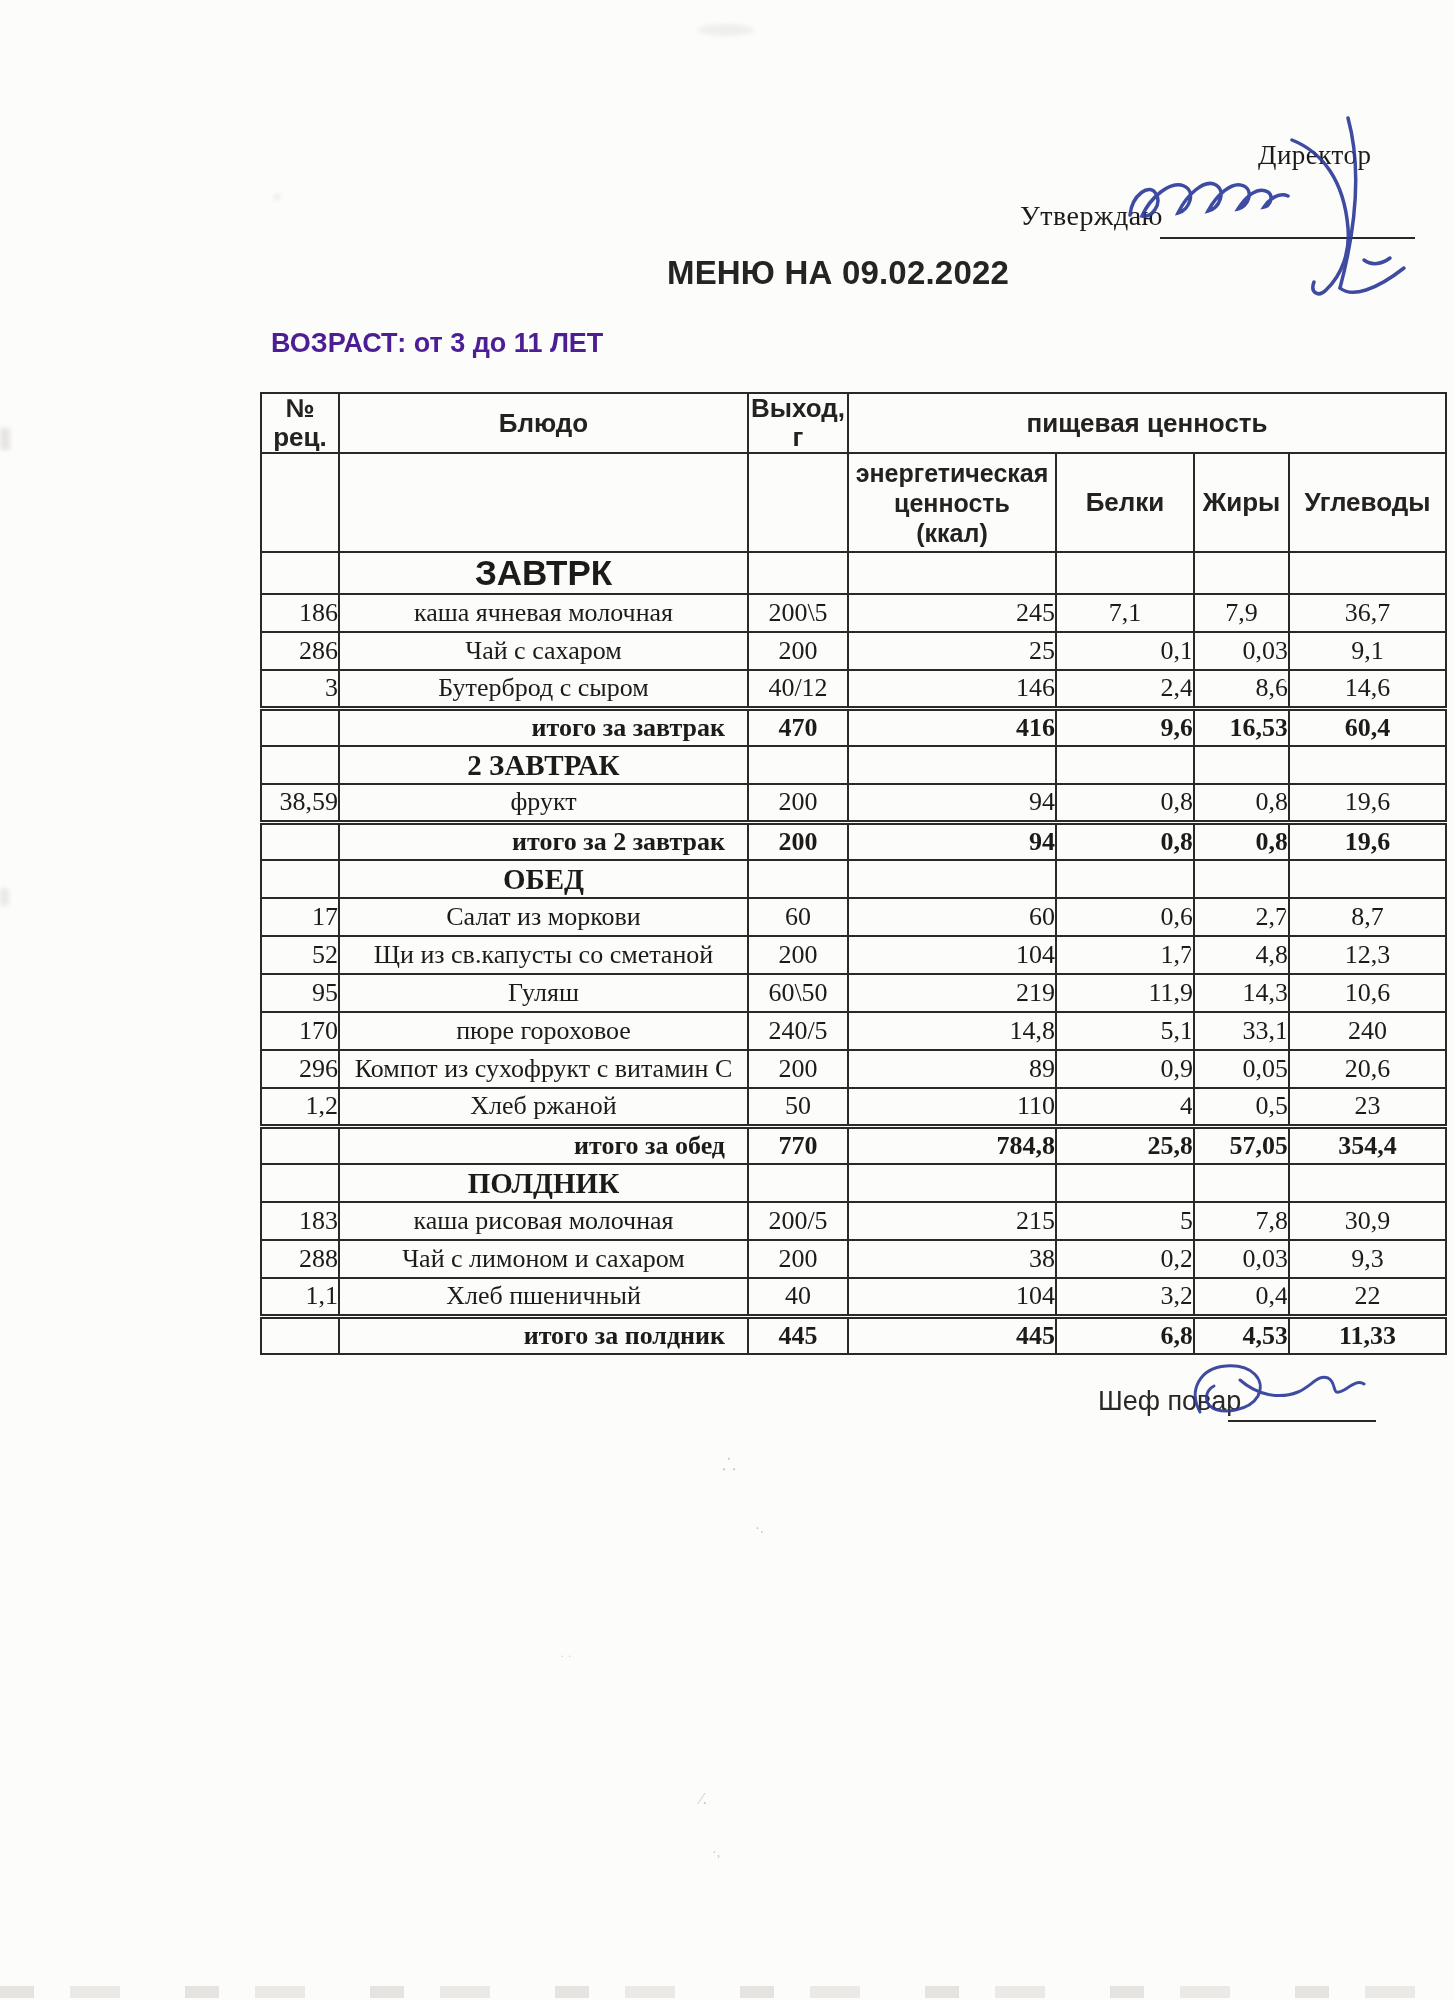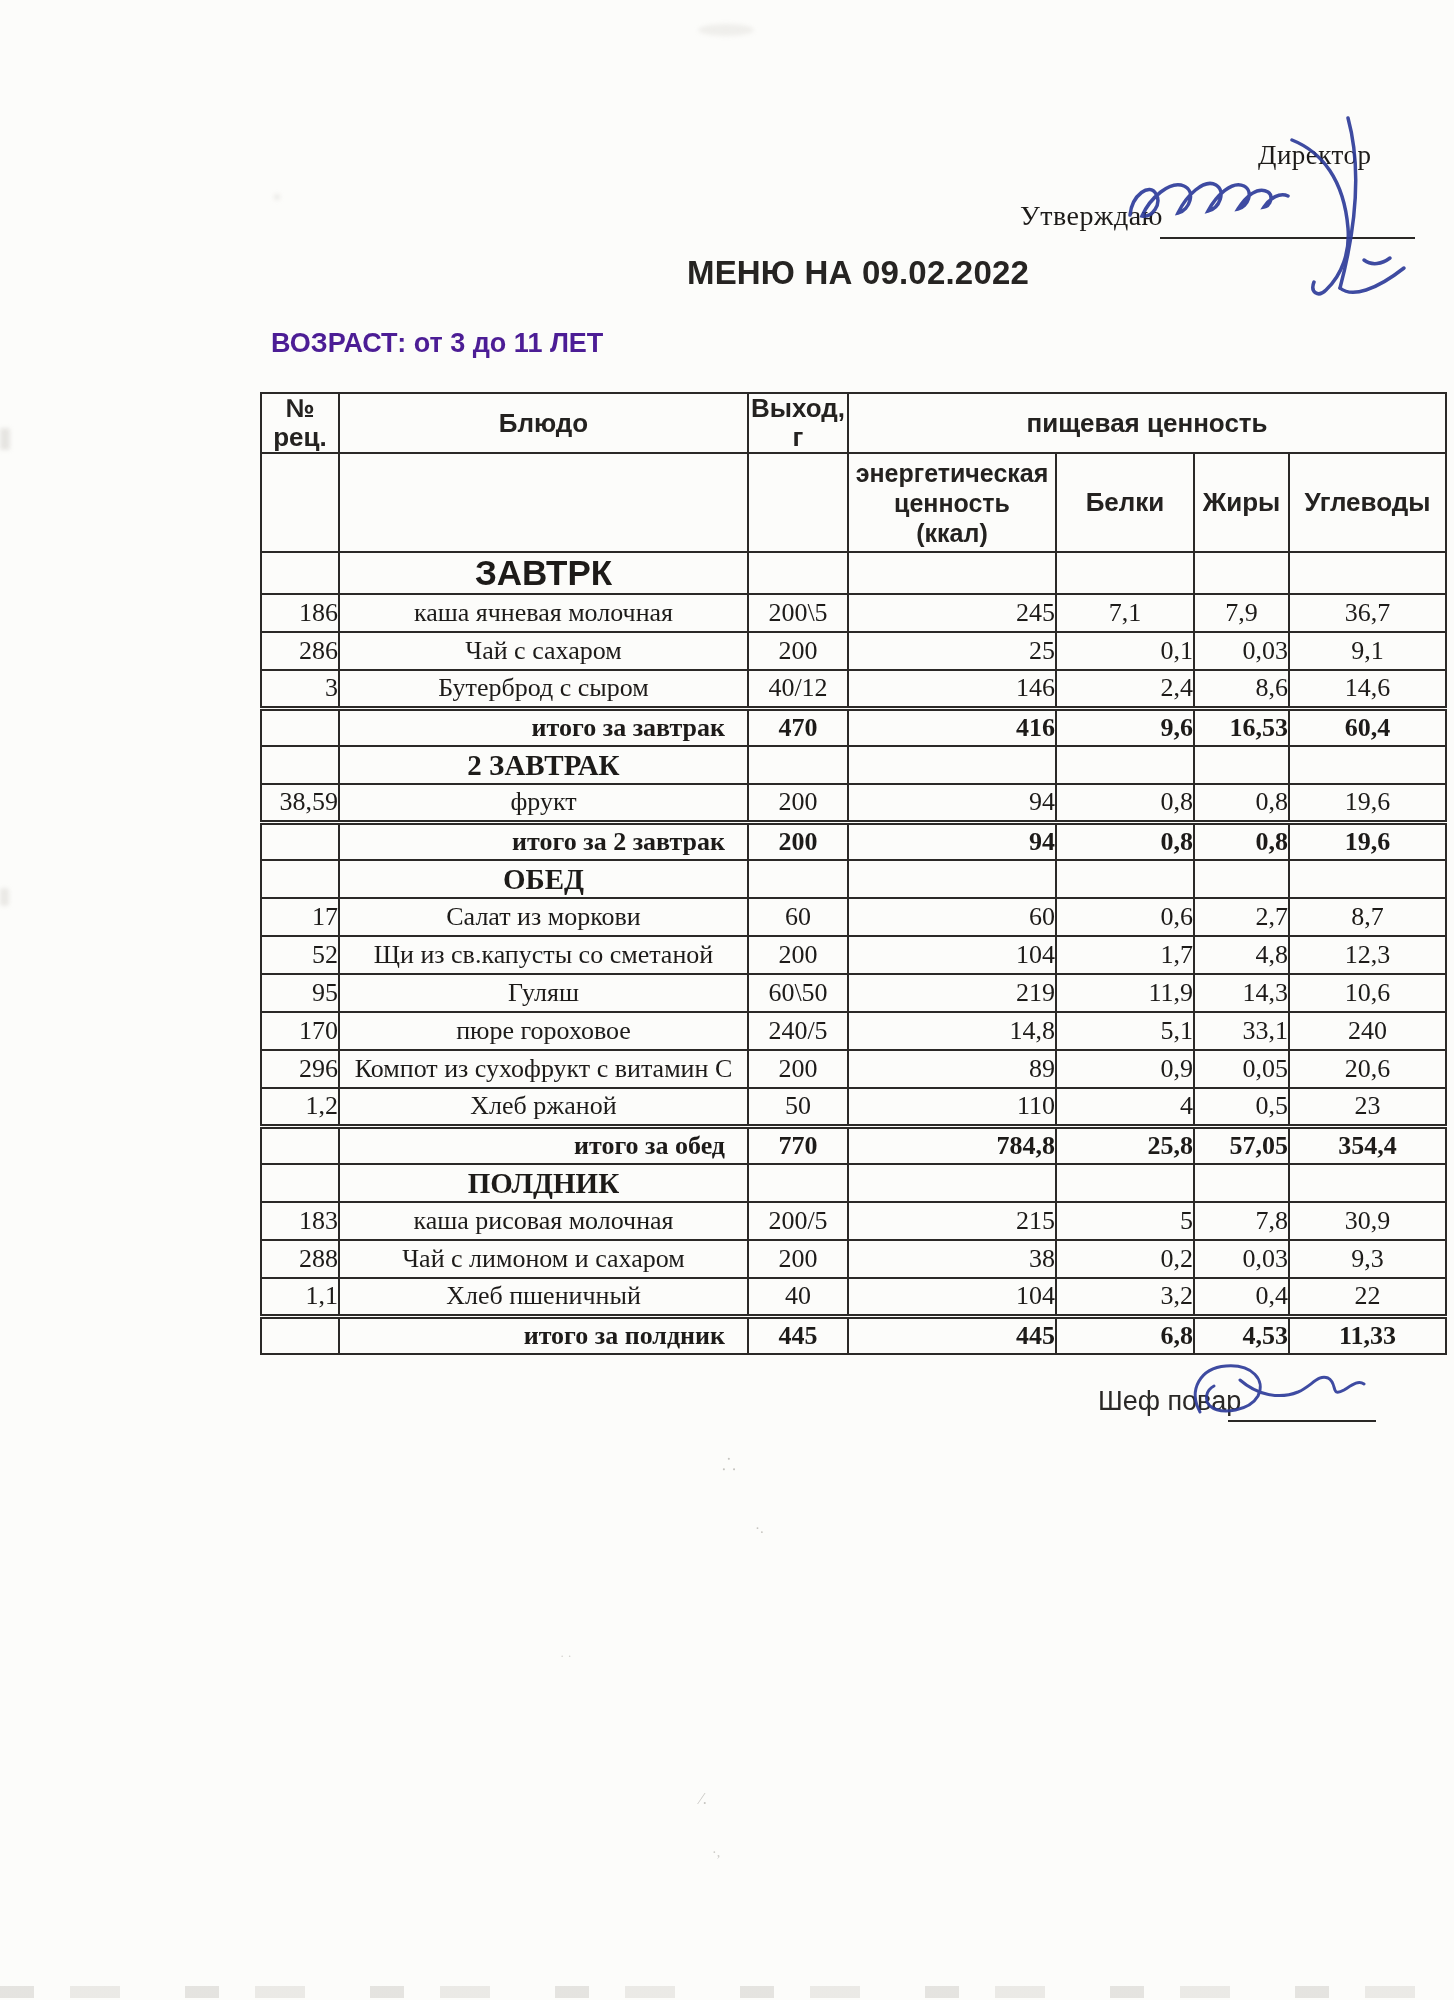--- a/index.html
+++ b/index.html
@@ -19,21 +19,21 @@
     font-size:28px;letter-spacing:.5px;
   }
   .approve-line{
     position:absolute;left:1160px;top:237px;width:255px;height:2px;
     background:#2a2825;
   }
   .sig-top{position:absolute;left:1112px;top:110px;width:320px;height:200px;}
   .sig-bottom{position:absolute;left:1170px;top:1350px;width:200px;height:100px;}
   
   .doc-title{
-    position:absolute;left:588px;top:254px;width:540px;
+    position:absolute;left:568px;top:254px;width:540px;
     text-align:center;
     font-family:"Liberation Sans","DejaVu Sans",sans-serif;
     font-weight:bold;font-size:33px;color:#262422;letter-spacing:.2px;
   }
   .age-line{
     position:absolute;left:271px;top:328px;
     font-family:"Liberation Sans","DejaVu Sans",sans-serif;
     font-weight:bold;font-size:27px;color:#4c1d95;
   }
   
@@ -52,21 +52,21 @@
   }
   tr.hrow1 th{height:60px;}
   tr.hrow2 th{height:99px;}
   th.vbottom{vertical-align:bottom;padding-bottom:5px;}
   th.energy-h{font-size:25px;line-height:30px;}
   tbody td{height:38px;font-size:26px;}
   td.col-num{text-align:right;padding-right:9px;}
   td.col-dish{text-align:center;padding-left:10px;}
   td.col-out{text-align:center;}
   td.col-kcal{text-align:right;padding-right:34px;}
-  td.col-prot,td.col-fat{text-align:right;padding-right:9px;}
+  td.col-prot,td.col-fat{text-align:right;padding-right:9px;border-radius:18px;}
   td.col-carb{text-align:center;padding-right:7px;}
   tr.section td.col-dish{
     text-align:center;font-weight:bold;font-size:29px;padding-left:0;
   }
   tr.section.sans td.col-dish{
     font-family:"Liberation Sans","DejaVu Sans",sans-serif;font-size:35px;
   }
   tr.total td{font-weight:bold;border-top:5px double #2b2927;}
   tr.total td.col-dish{text-align:right;padding-right:22px;}
   tr.total td.col-out{text-align:center;}

